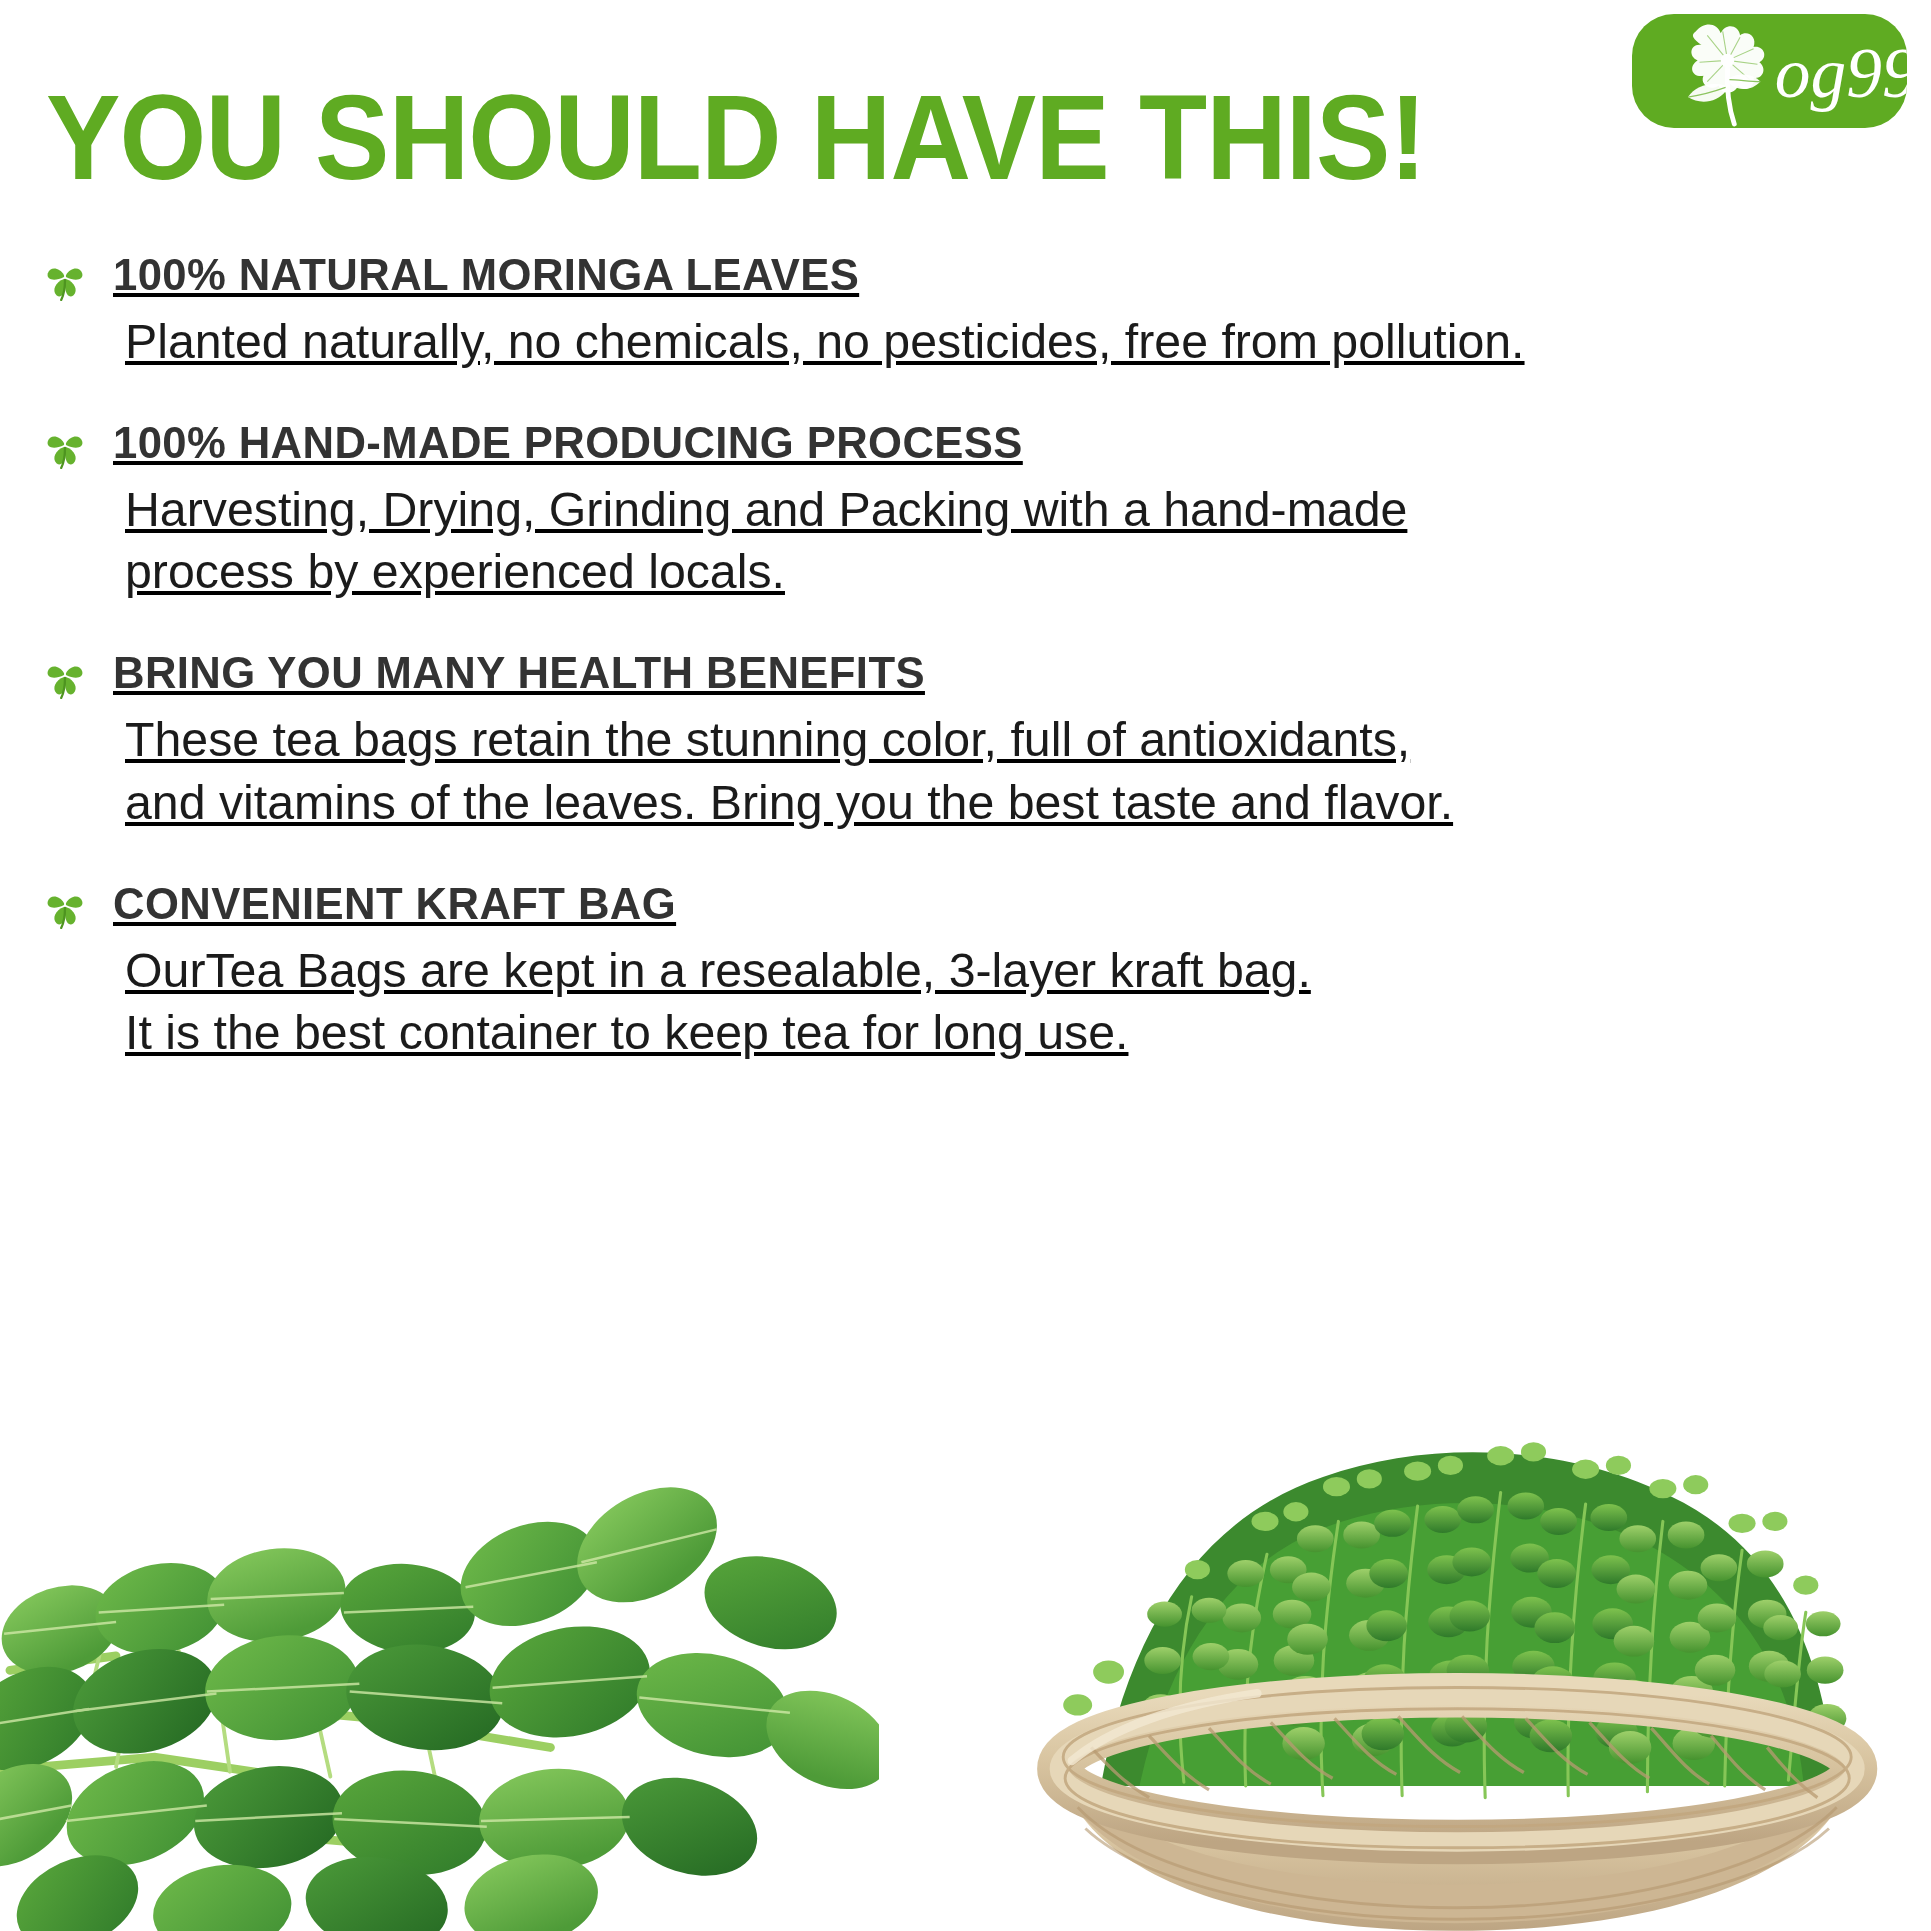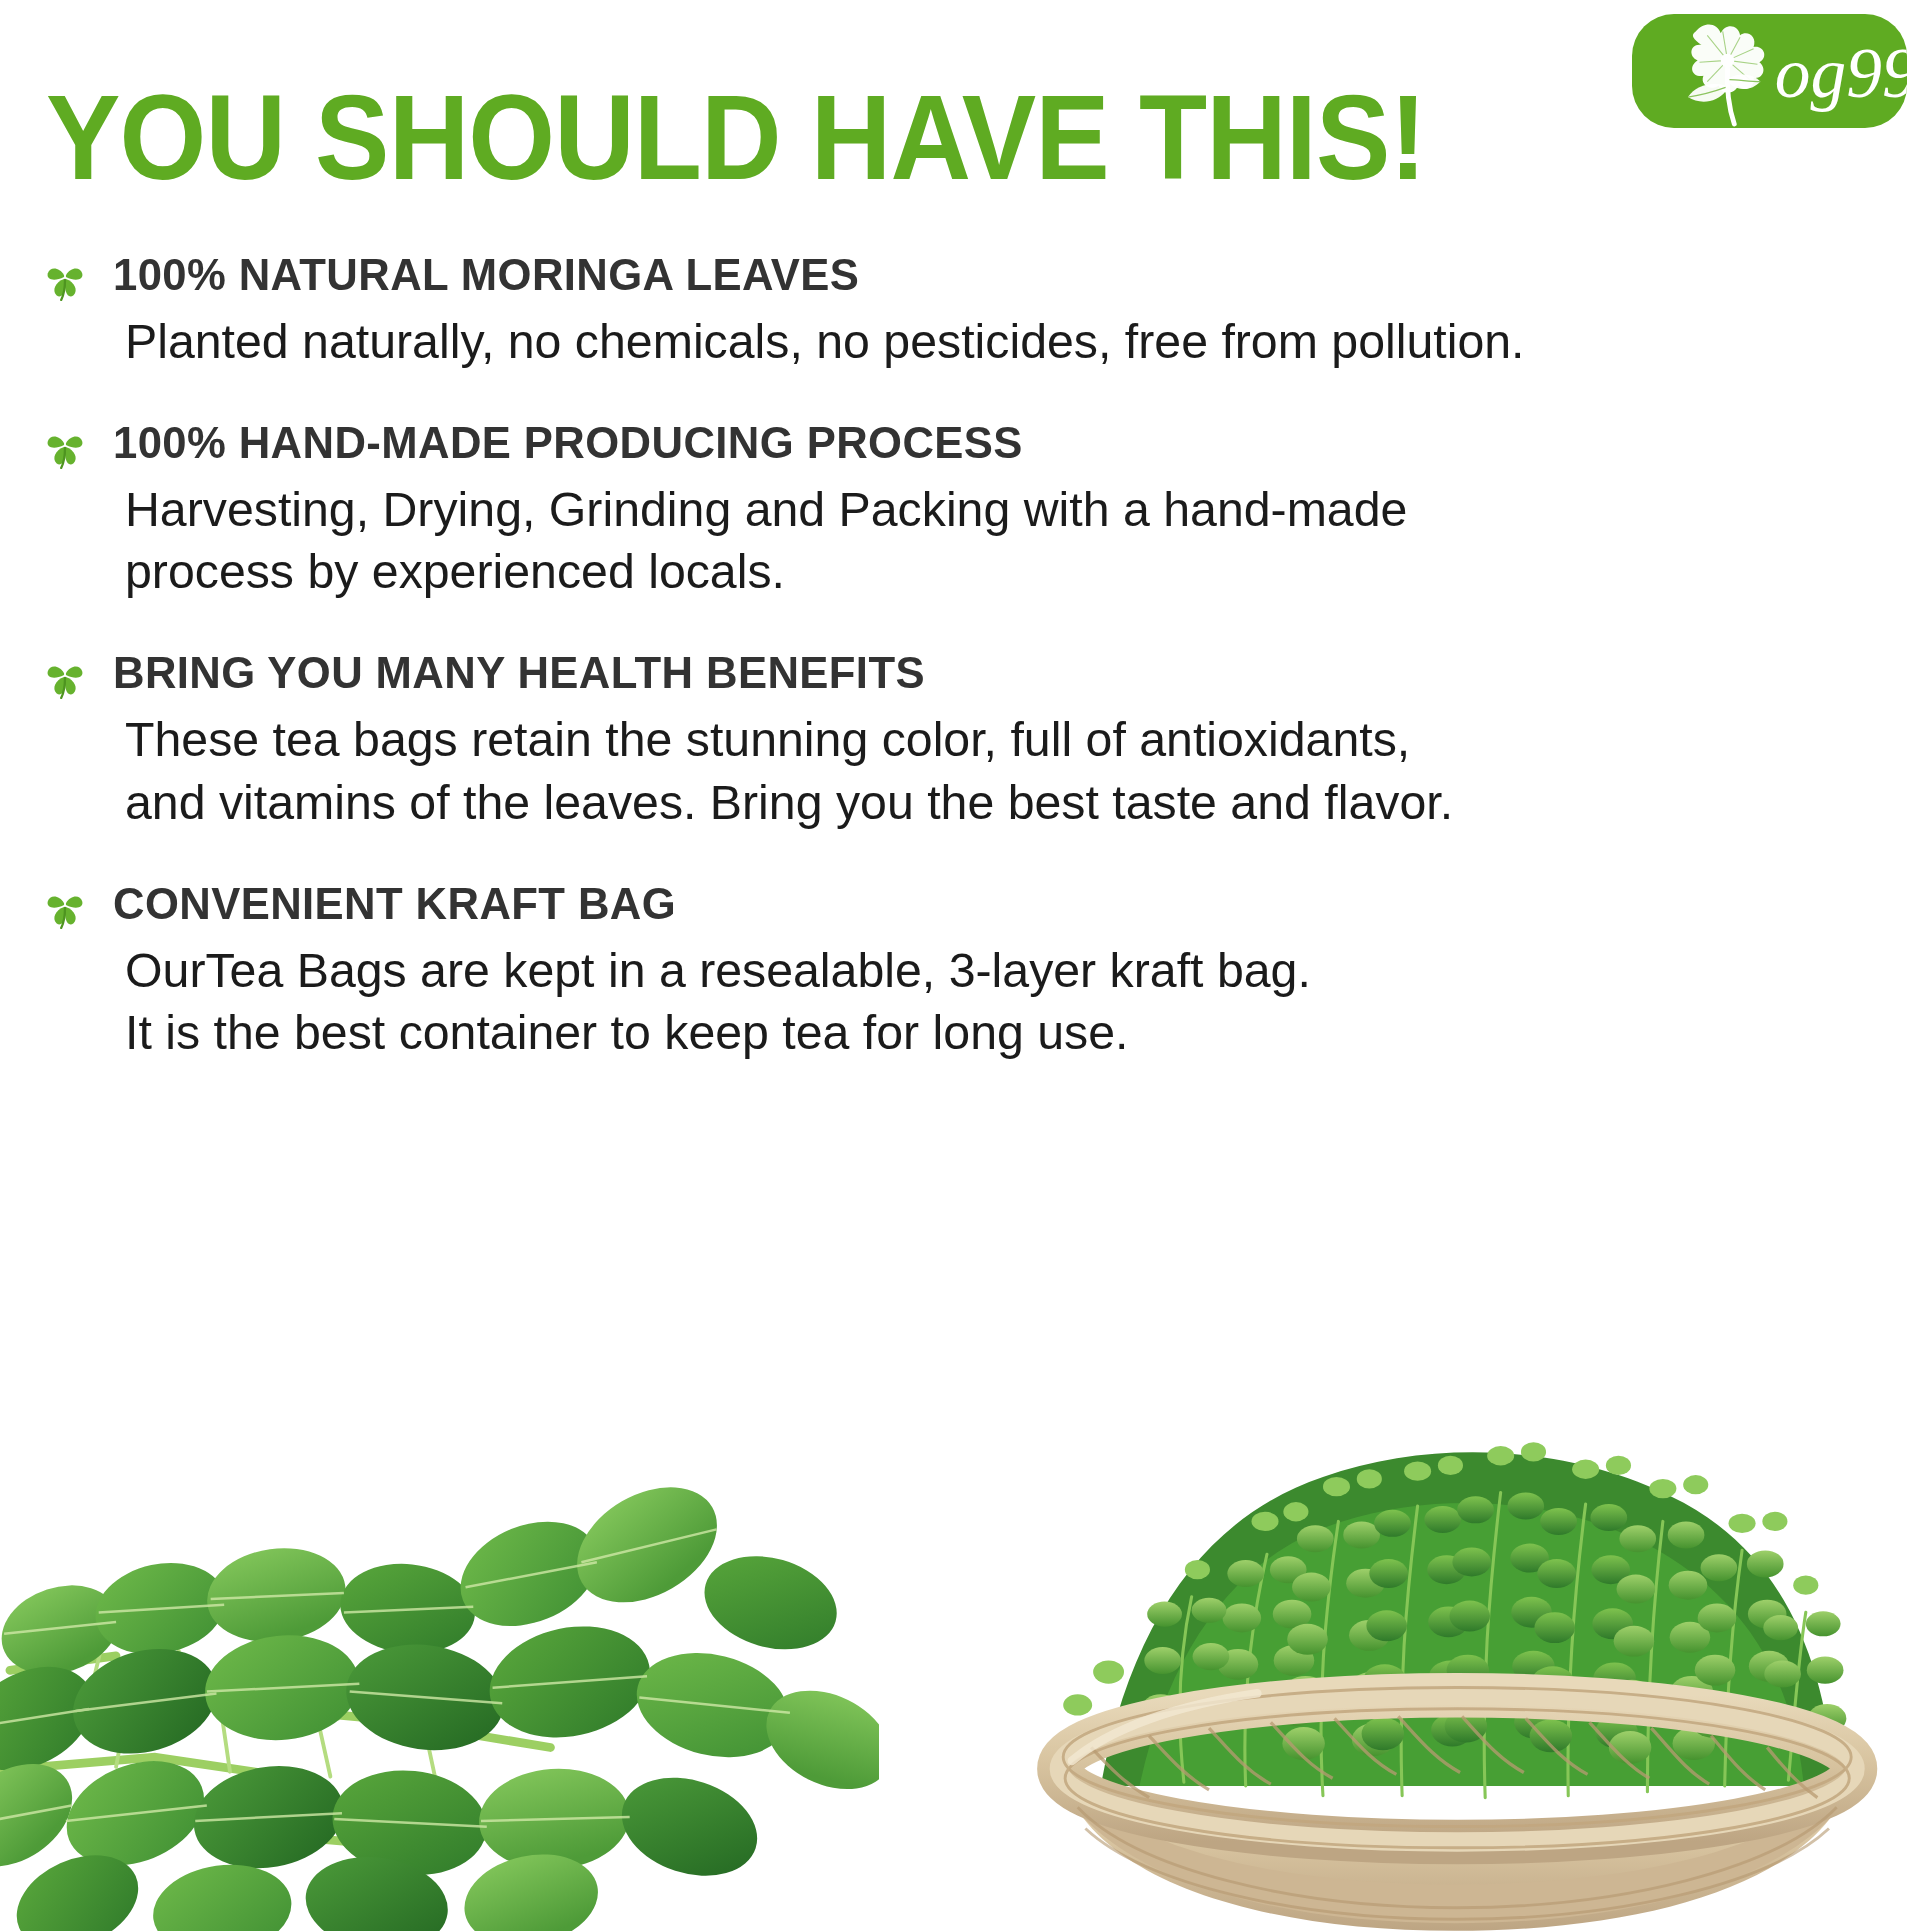--- a/index.html
+++ b/index.html
@@ -47,20 +47,21 @@
     transform-origin: left top;
     white-space: nowrap;
   }
 
   
   .features {
     position: absolute;
     top: 249px;
     left: 42px;
     width: 1854px;
+    text-decoration: underline;
   }
 
   .feature {
     position: relative;
     padding-left: 71px;
     margin-bottom: 44px;
   }
   .feature:last-child { margin-bottom: 12px; }
 
   .clover {

